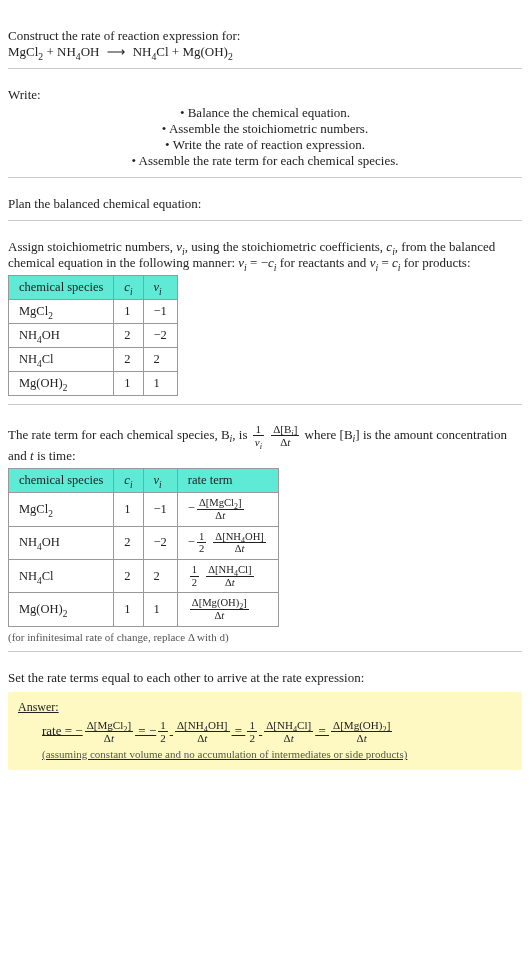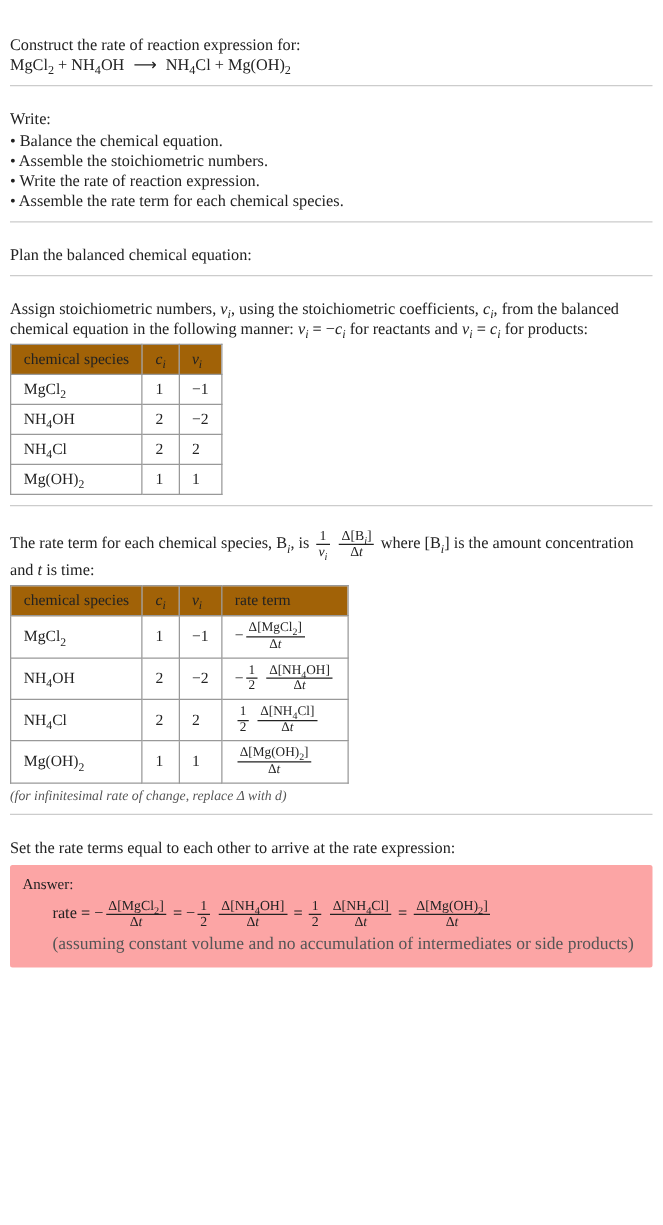--- a/index.html
+++ b/index.html
@@ -31,38 +31,39 @@
     line-height: 0;
   }
   .arrow {
     display: inline-block;
     padding: 0 4px;
   }
   ul.plan {
     list-style: none;
     padding-left: 0;
     margin: 2px 0;
+    text-align: center;
   }
   ul.plan li:before {
     content: "• ";
   }
   table.data {
     border-collapse: collapse;
     margin: 4px 0;
     font-size: 12.5px;
   }
   table.data th, table.data td {
     border: 1px solid #999;
     padding: 4px 10px;
     text-align: left;
     vertical-align: middle;
   }
   table.data th {
     font-weight: normal;
-    background: #a16207;
+    background: #5eead4;
   }
   .frac {
     display: inline-block;
     text-align: center;
     vertical-align: middle;
     font-size: 0.85em;
     line-height: 1.1;
     padding: 0 2px;
   }
   .frac .num {
@@ -70,37 +71,37 @@
     border-bottom: 1px solid #222;
     padding: 0 2px;
   }
   .frac .den {
     display: block;
     padding: 0 2px;
   }
   .smallnote {
     font-size: 11px;
     color: #555;
-    font-style: italic;
   }
   .answerbox {
-    background: #fca5a5;
+    background: #fef9c3;
     border-radius: 2px;
     padding: 8px 10px 10px 10px;
     margin-top: 6px;
+    text-decoration: underline;
   }
   .answerbox .ans-label {
     font-size: 12px;
     margin-bottom: 4px;
   }
   .answerbox .ans-eq {
     padding-left: 24px;
   }
   .answerbox .ans-note {
-    font-size: 14px;
+    font-size: 11px;
     color: #555;
     padding-left: 24px;
     margin-top: 4px;
   }
   .ital { font-style: italic; }
 </style>
 </head>
 <body>
 
 <div class="section">

